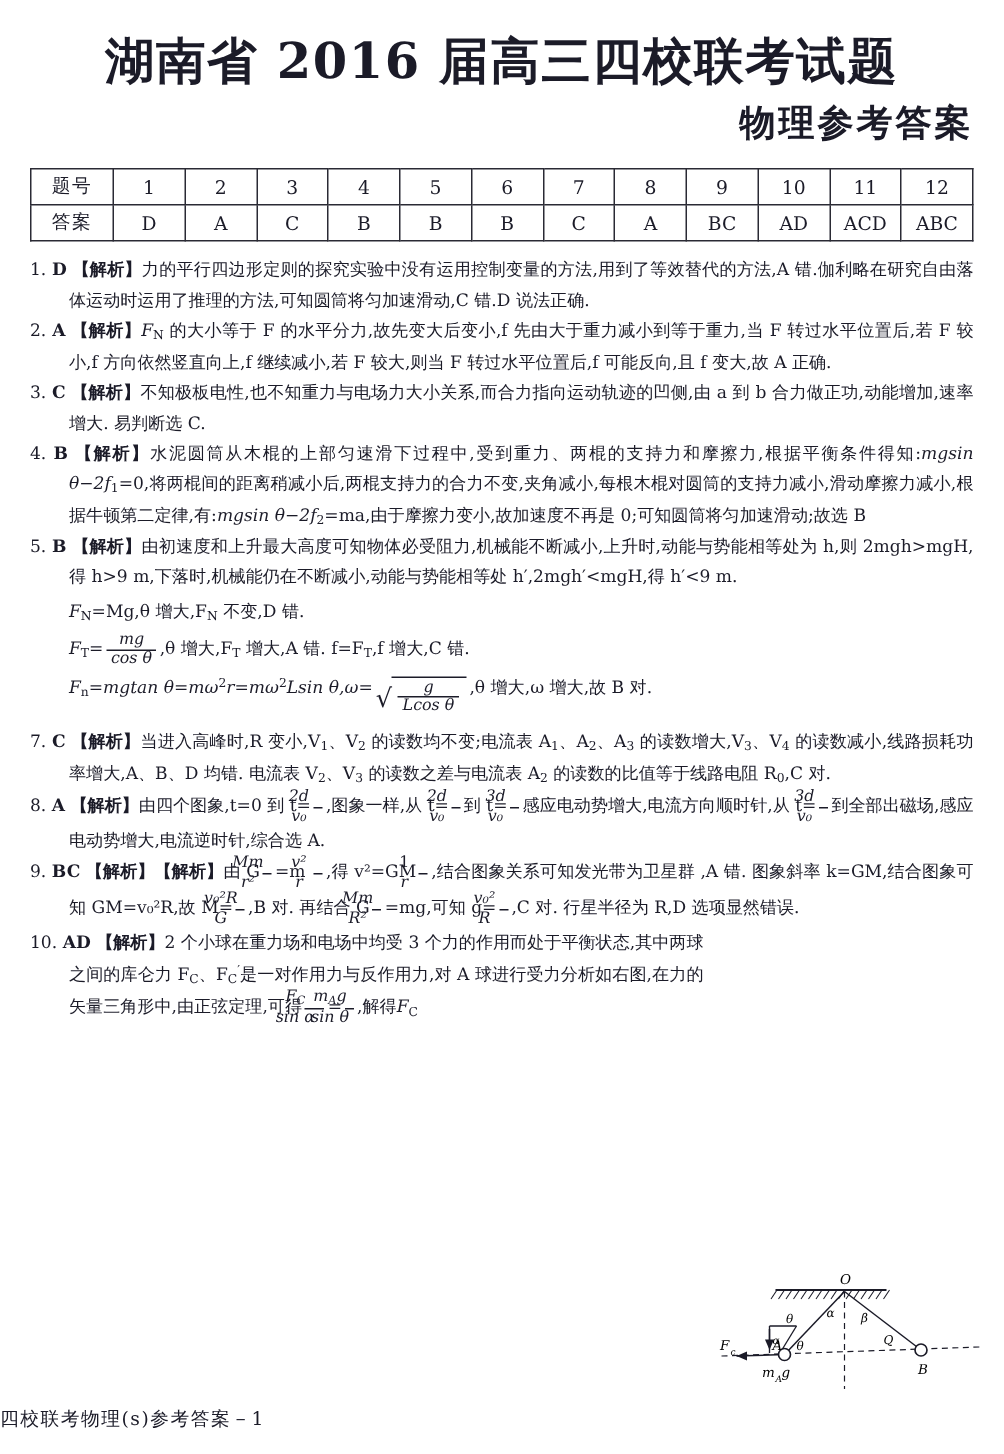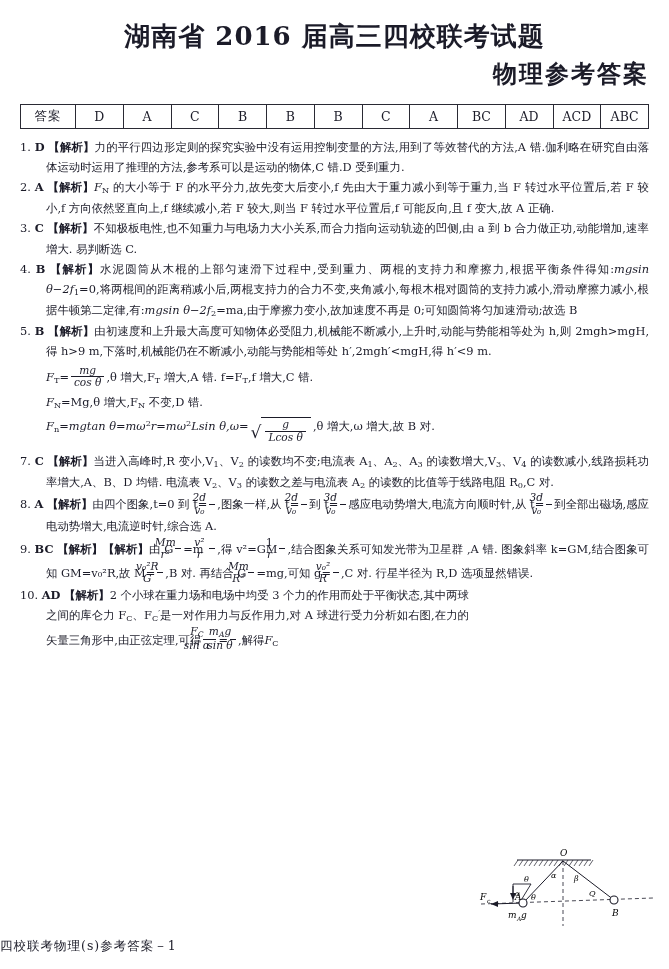--- a/index.html
+++ b/index.html
@@ -8,21 +8,21 @@
     background:#ffffff;
     font-family:"DejaVu Serif","Liberation Serif",serif;
     color:#1b1b28;
     overflow:hidden;
   }
   .page{position:relative;width:669px;height:969px;box-sizing:border-box;padding:14px 20px 0 20px;}
 
   
   .title-main{
     text-align:center;
-    font-size:26px;
+    font-size:33px;
     font-weight:700;
     letter-spacing:1px;
     line-height:1.25;
     margin:6px 0 2px 0;
     font-family:"DejaVu Serif","Liberation Serif",serif;
   }
   .title-sub{
     text-align:right;
     font-size:24px;
     font-weight:700;
@@ -115,20 +115,35 @@
 <body>
 
 <div class="page">
 
   <div class="title-main">湖南省 2016 届高三四校联考试题</div>
   <div class="title-sub">物理参考答案</div>
 
 
   <table class="ans">
     <tbody>
+        <tr>
+      <td class="hd">题号</td>
+      <td>1</td>
+      <td>2</td>
+      <td>3</td>
+      <td>4</td>
+      <td>5</td>
+      <td>6</td>
+      <td>7</td>
+      <td>8</td>
+      <td>9</td>
+      <td>10</td>
+      <td>11</td>
+      <td>12</td>
+    </tr>
     <tr>
       <td class="hd">答案</td>
       <td>D</td>
       <td>A</td>
       <td>C</td>
       <td>B</td>
       <td>B</td>
       <td>B</td>
       <td>C</td>
       <td>A</td>
@@ -138,21 +153,21 @@
       <td>ABC</td>
     </tr>
   </tbody>
     </table>
 
   <div class="ex">
 
     <div class="ex-item">
       <span class="num">1.</span>
       <span class="key">D</span>
-      <span class="tag">【解析】</span><span>力的平行四边形定则的探究实验中没有运用控制变量的方法,用到了等效替代的方法,A 错.伽利略在研究自由落体运动时运用了推理的方法,参考系可以是运动的物体,C 错.D 受到重力.</span>
+      <span class="tag">【解析】</span><span>力的平行四边形定则的探究实验中没有运用控制变量的方法,用到了等效替代的方法,A 错.伽利略在研究自由落体运动时运用了推理的方法,可知圆筒将匀加速滑动,C 错.D 说法正确.</span>
     </div>
 
     <div class="ex-item">
       <span class="num">2.</span>
       <span class="key">A</span>
       <span class="tag">【解析】</span><span class="it">F</span><span class="sub">N</span><span> 的大小等于 F 的水平分力,故先变大后变小,f 先由大于重力减小到等于重力,当 F 转过水平位置后,若 F 较小,f 方向依然竖直向上,f 继续减小,若 F 较大,则当 F 转过水平位置后,f 可能反向,且 f 变大,故 A 正确.</span>
     </div>
 
     <div class="ex-item">
       <span class="num">3.</span>
@@ -166,24 +181,24 @@
       <span class="tag">【解析】</span><span>水泥圆筒从木棍的上部匀速滑下过程中,受到重力、两棍的支持力和摩擦力,根据平衡条件得知:</span><span class="it">mgsin θ−2f</span><span class="sub">1</span><span>=0,</span><span>将两棍间的距离稍减小后,两棍支持力的合力不变,夹角减小,每根木棍对圆筒的支持力减小,滑动摩擦力减小,根据牛顿第二定律,有:</span><span class="it">mgsin θ−2f</span><span class="sub">2</span><span>=ma,</span><span>由于摩擦力变小,故加速度不再是 0;可知圆筒将匀加速滑动;故选 B</span>
     </div>
 
     <div class="ex-item">
       <span class="num">5.</span>
       <span class="key">B</span>
       <span class="tag">【解析】</span><span>由初速度和上升最大高度可知物体必受阻力,机械能不断减小,上升时,动能与势能相等处为 h,则 2mgh&gt;mgH,得 h&gt;9 m,下落时,机械能仍在不断减小,动能与势能相等处 h′,2mgh′&lt;mgH,得 h′&lt;9 m.</span>
     </div>
 
     <div class="blk">
+      <span class="it">F</span><span class="sub">N</span><span>=Mg,θ 增大,F</span><span class="sub">N</span><span> 不变,D 错.</span>
+    </div>
+    <div class="blk">
       <span class="it">F</span><span class="sub">T</span><span>=</span><span class="frac"><span class="n it">mg</span><span class="d it">cos θ</span></span><span>,θ 增大,F</span><span class="sub">T</span><span> 增大,A 错. f=F</span><span class="sub">T</span><span>,f 增大,C 错.</span>
-    </div>
-    <div class="blk">
-      <span class="it">F</span><span class="sub">N</span><span>=Mg,θ 增大,F</span><span class="sub">N</span><span> 不变,D 错.</span>
     </div>
     <div class="blk">
       <span class="it">F</span><span class="sub">n</span><span class="it">=mgtan θ=mω</span><span class="sup">2</span><span class="it">r=mω</span><span class="sup">2</span><span class="it">Lsin θ,ω=</span><span class="sqrt"><span class="rad">√</span><span class="body"><span class="frac"><span class="n it">g</span><span class="d it">Lcos θ</span></span></span></span><span>,θ 增大,ω 增大,故 B 对.</span>
     </div>
 
     <div class="ex-item">
       <span class="num">7.</span>
       <span class="key">C</span>
       <span class="tag">【解析】</span><span>当进入高峰时,R 变小,V</span><span class="sub">1</span><span>、V</span><span class="sub">2</span><span> 的读数均不变;电流表 A</span><span class="sub">1</span><span>、A</span><span class="sub">2</span><span>、A</span><span class="sub">3</span><span> 的读数增大,V</span><span class="sub">3</span><span>、V</span><span class="sub">4</span><span> 的读数减小,线路损耗功率增大,A、B、D 均错. 电流表 V</span><span class="sub">2</span><span>、V</span><span class="sub">3</span><span> 的读数之差与电流表 A</span><span class="sub">2</span><span> 的读数的比值等于线路电阻 R</span><span class="sub">0</span><span>,C 对.</span>
     </div>

